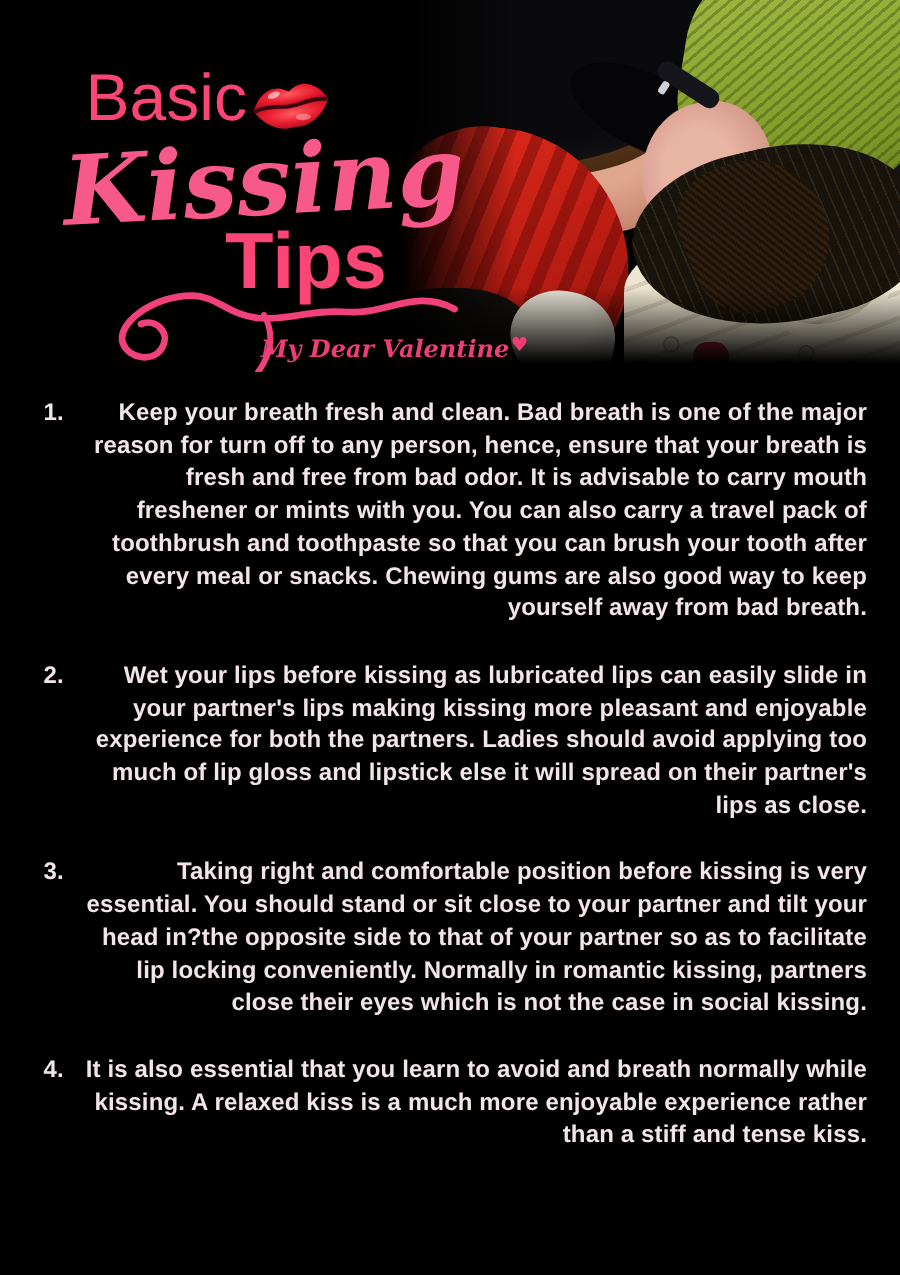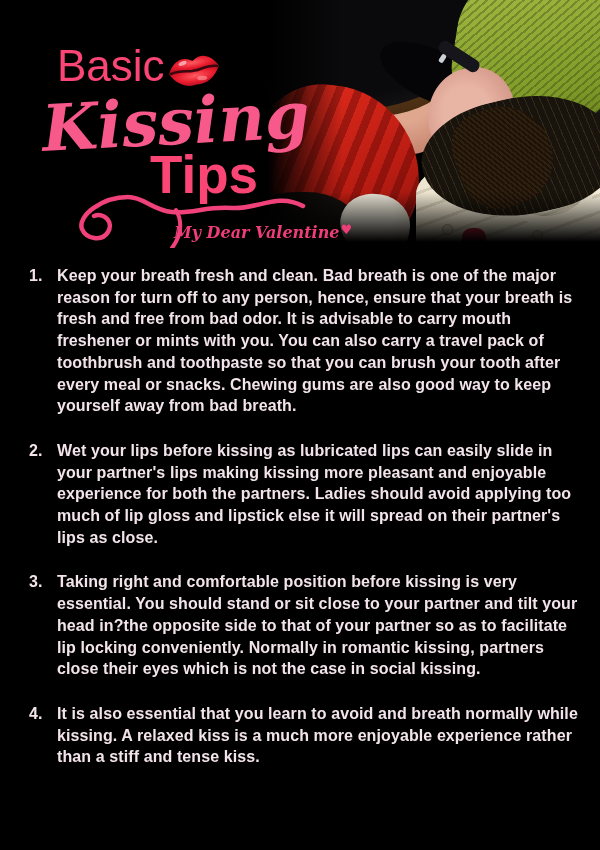--- a/index.html
+++ b/index.html
@@ -96,21 +96,21 @@
   .ph-fade-bottom{left:0;bottom:0;width:100%;height:58px;
     background:linear-gradient(to top,#000 14%,rgba(0,0,0,0));}
 
   
   .tips-list{position:absolute;left:29px;top:265px;width:549px;margin:0;padding:0;
     list-style:none;}
   .tip-item{display:grid;grid-template-columns:28px 1fr;margin:0 0 23px 0;
     color:#f2e4ea;font-size:16px;font-weight:bold;line-height:21.7px;
     letter-spacing:0.1px;}
   .tip-number{text-align:left;}
-  .tip-text{text-align:left;}
+  .tip-text{text-align:right;}
 </style>
 </head>
 <body>
 
 <div class="photo">
   <div class="ph-bokeh"></div>
   <div class="ph-man-face"></div>
   <div class="ph-man-hair"></div>
   <div class="ph-man-hat"></div>
   <div class="ph-hat-brim"></div>

